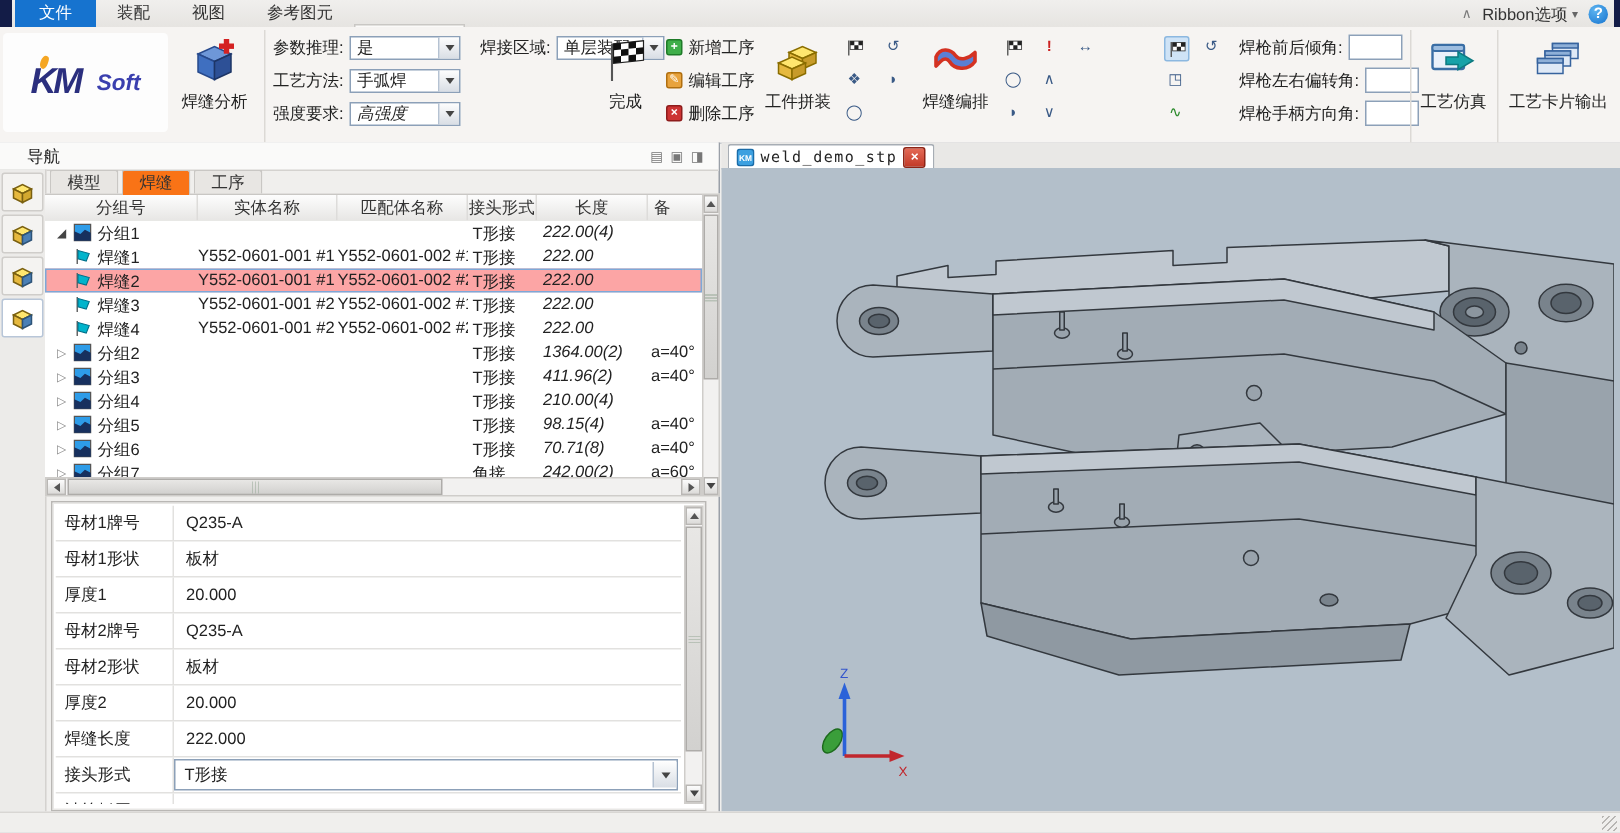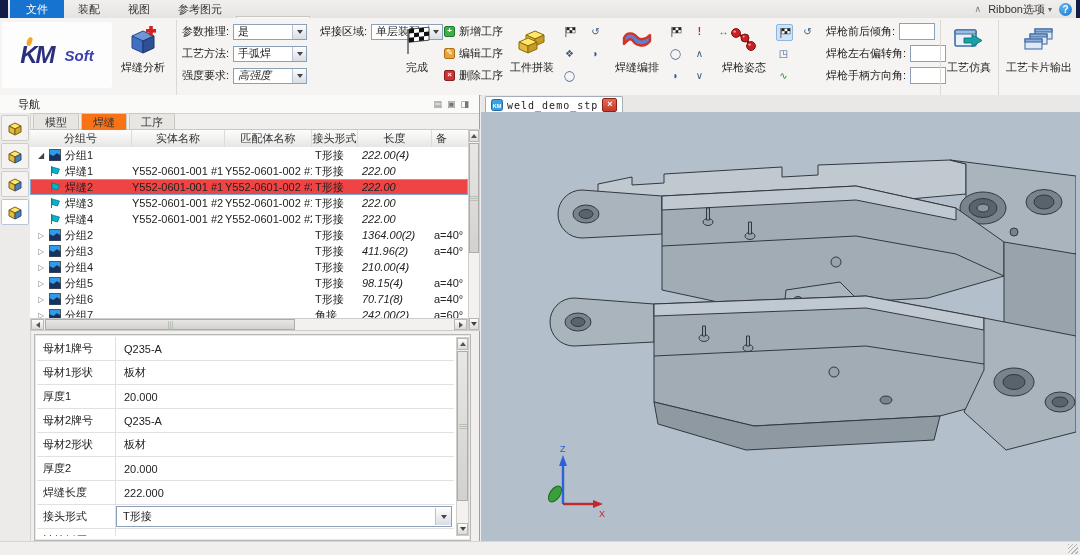--- a/index.html
+++ b/index.html
@@ -71,21 +71,21 @@
   .ntab{height:16px;line-height:16px;padding:0 11px;background:#e8e6e3;border:1px solid #c9c7c4;border-bottom:none;
         margin-right:2px;border-radius:2px 2px 0 0;color:#333;}
   .ntab.active{background:#f97316;position:relative;z-index:2;}
   .wtable{position:absolute;left:30px;top:34px;width:438px;height:189px;background:#fff;border-top:1px solid #c9c7c4;}
   .thead{position:absolute;left:0;top:0;width:438px;height:17px;background:linear-gradient(#fdfdfd,#e7e6e4);
          border-bottom:1px solid #cfcdca;display:flex;}
   .th{box-sizing:border-box;border-right:1px solid #dddcda;display:flex;align-items:center;justify-content:center;color:#333;overflow:hidden;}
   .th:last-child{justify-content:flex-start;padding-left:4px;}
   .tbody{position:absolute;left:0;top:17px;width:438px;height:172px;overflow:hidden;}
   .trow{display:flex;height:16px;align-items:center;background:#fff;}
-  .trow.sel{background:#ef4444;outline:1px solid #7da8d8;outline-offset:-1px;}
+  .trow.sel{background:#fca5a5;outline:1px solid #7da8d8;outline-offset:-1px;}
   .c{box-sizing:border-box;overflow:hidden;white-space:nowrap;display:flex;align-items:center;}
   .cname{width:102px;padding-left:6px;gap:3px;}
   .centity{width:93px;}
   .cmate{width:87px;}
   .cjoint{width:46px;padding-left:3px;}
   .clen{width:74px;padding-left:4px;font-style:italic;}
   .cnote{width:36px;padding-left:2px;}
   .exp{width:10px;font-size:8px;color:#888;text-align:center;flex:none;}
   .exp.open{color:#444;}
   .indent{width:10px;flex:none;}
@@ -282,34 +282,20 @@
       </div>
     <div class="minibtn" style="left:692px;top:6px;">
         <span class="red">!</span>
       </div>
     <div class="minibtn" style="left:716px;top:6px;">↔</div>
     <div class="minibtn" style="left:668px;top:28px;">◯</div>
     <div class="minibtn" style="left:692px;top:28px;">∧</div>
     <div class="minibtn" style="left:668px;top:50px;">◗</div>
     <div class="minibtn" style="left:692px;top:50px;">∨</div>
 
-    <div class="bigbtn" style="left:716px;width:56px;">
-      <span class="bicon">
-        <svg width="30" height="28" viewBox="0 0 30 28">
-            <path d="M7,6 L16,11 L22,19" stroke="#7a1212" stroke-width="2.5" fill="none"></path>
-            <circle cx="7" cy="6" r="4.4" fill="#cc1f1f" stroke="#7a1212"></circle>
-            <circle cx="16" cy="11" r="4" fill="#cc1f1f" stroke="#7a1212"></circle>
-            <circle cx="22" cy="19" r="4.4" fill="#cc1f1f" stroke="#7a1212"></circle>
-            <circle cx="5.6" cy="4.6" r="1.2" fill="#ff9d9d"></circle>
-            <circle cx="14.7" cy="9.6" r="1" fill="#ff9d9d"></circle>
-            <circle cx="20.6" cy="17.6" r="1.2" fill="#ff9d9d"></circle>
-          </svg>
-      </span>
-      <span class="blabel">焊枪姿态</span>
-    </div>
 
     <div class="minibtn hl" style="left:776px;top:6px;">
         <svg width="12" height="12" viewBox="0 0 13 13">
           <path d="M2,1 L2,12" stroke="#555"></path>
           <rect x="3" y="1.5" width="9" height="6" fill="#fff" stroke="#333" stroke-width="0.6"></rect>
           <rect x="3" y="1.5" width="3" height="3" fill="#222"></rect>
           <rect x="9" y="1.5" width="3" height="3" fill="#222"></rect>
           <rect x="6" y="4.5" width="3" height="3" fill="#222"></rect>
         </svg>
       </div>

